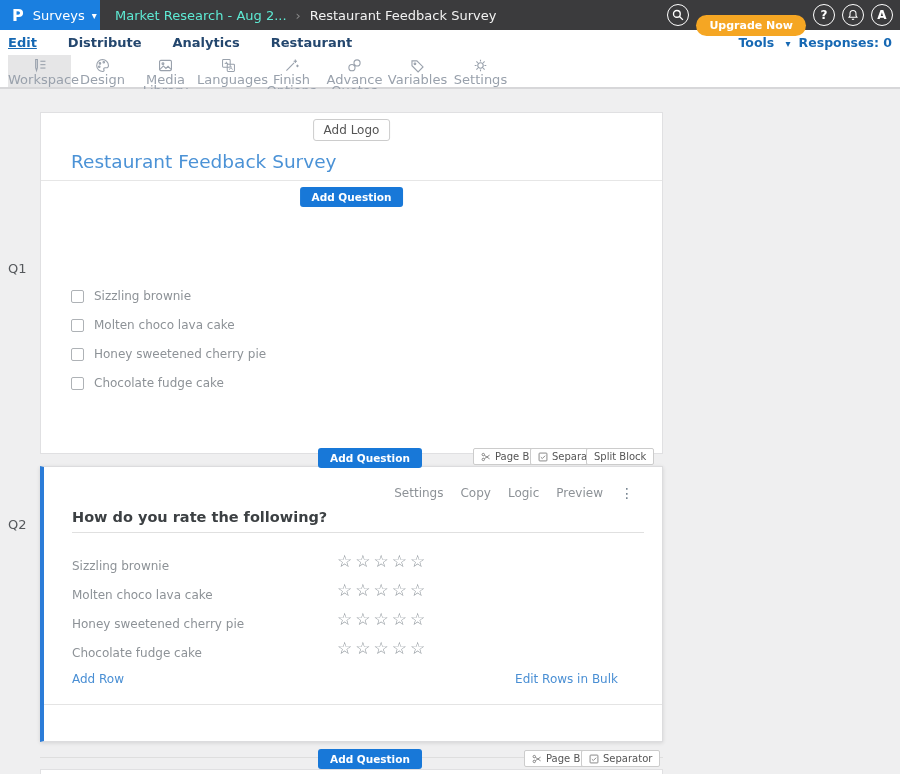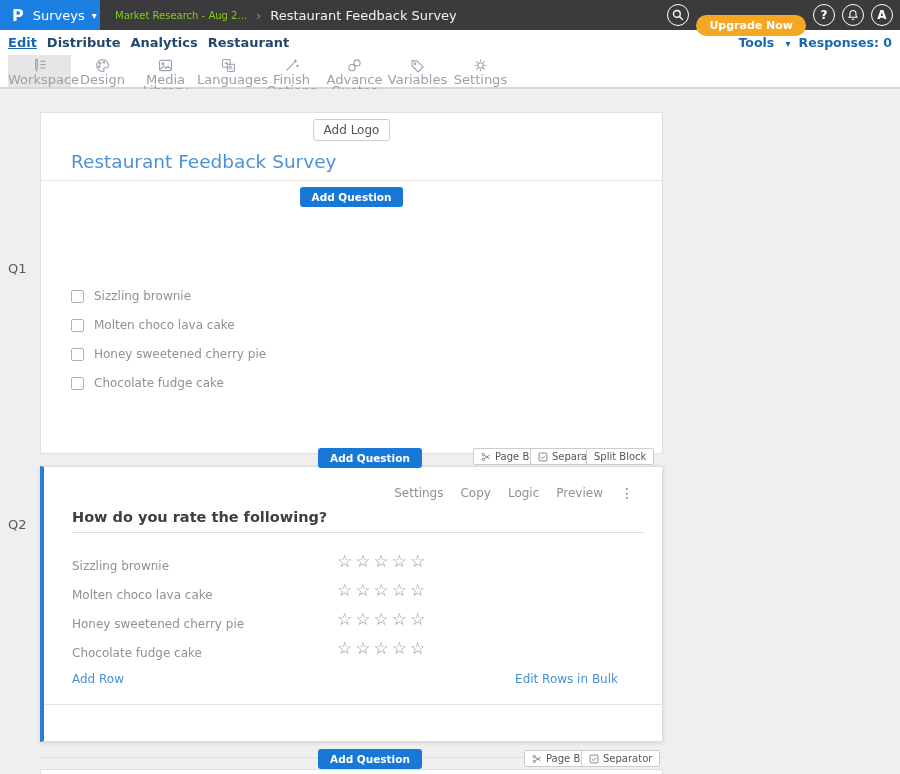--- a/index.html
+++ b/index.html
@@ -6,32 +6,32 @@
   html,body { width:900px; height:774px; overflow:hidden; }
   body { font-family:"DejaVu Sans","Liberation Sans",sans-serif; background:#efeff0; position:relative; }
 
   
   .topbar { position:absolute; left:0; top:0; width:900px; height:30px; background:#3b3b3d; z-index:10; }
   .logo-area { position:absolute; left:0; top:0; width:100px; height:30px; background:#1a7fe0; display:flex; align-items:center; color:#fff; cursor:pointer; }
   .logo-glyph { font-weight:bold; font-size:16px; margin-left:12px; }
   .product-menu { font-size:13px; margin-left:9px; }
   .menu-caret { font-size:10px; margin-left:7px; }
   .breadcrumb { position:absolute; left:115px; top:0; height:30px; display:flex; align-items:center; gap:9px; }
-  .crumb-folder { color:#84cc16; font-size:10px; }
+  .crumb-folder { color:#5eead4; font-size:13px; }
   .crumb-sep { color:#8a8a8a; font-size:13px; }
   .crumb-survey { color:#f2f2f2; font-size:13px; }
   .top-actions { position:absolute; right:7px; top:4px; height:22px; display:flex; align-items:center; gap:7px; }
   .circle-btn { width:22px; height:22px; border:1.5px solid #fff; border-radius:50%; color:#fff;
     display:flex; align-items:center; justify-content:center; font-size:12px; font-weight:bold; cursor:pointer; }
   .upgrade-btn { height:21px; padding:0 13px; border-radius:11px; background:#f5a623; color:#fff;
     font-size:11px; font-weight:bold; line-height:21px; cursor:pointer;margin-top:20px; }
 
   
   .subnav { position:absolute; left:0; top:30px; width:900px; height:25px; background:#fff; }
-  .nav-tabs { position:absolute; left:8px; top:0; height:25px; display:flex; align-items:center; gap:10px;text-align:center; }
+  .nav-tabs { position:absolute; left:8px; top:0; height:25px; display:flex; align-items:center; gap:31px;text-align:center; }
   .nav-tab { font-size:13px; font-weight:bold; color:#24476e; cursor:pointer; }
   .nav-tab.active { color:#1668b3; text-decoration:underline; }
   .subnav-right { position:absolute; right:8px; top:0; height:25px; display:flex; align-items:center; gap:8px; }
   .subnav-link { font-size:12.5px; font-weight:bold; color:#1668b3; cursor:pointer; }
   .subnav-link .menu-caret { color:#1668b3; }
 
   
   .toolbar { position:absolute; left:0; top:55px; width:900px; height:34px; background:#fff; border-bottom:2px solid #d7d7d9; }
   .tools-strip { position:absolute; left:8px; top:0; display:flex; }
   .tool { width:63px; height:32px; padding-top:2px; text-align:center; color:#99a1ac; cursor:pointer; }

